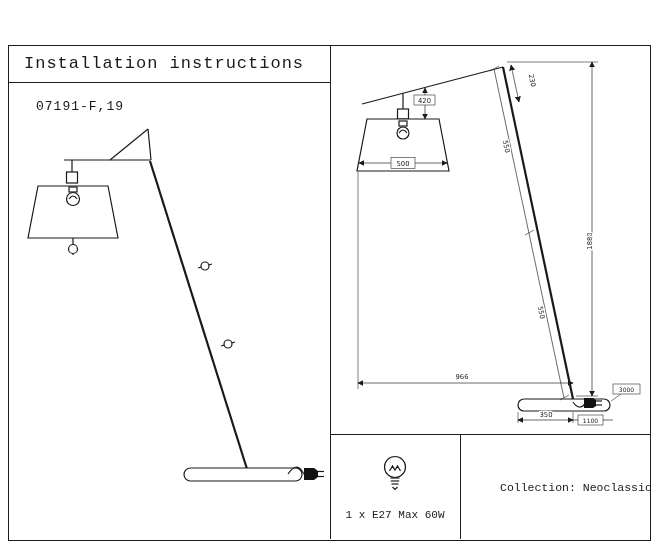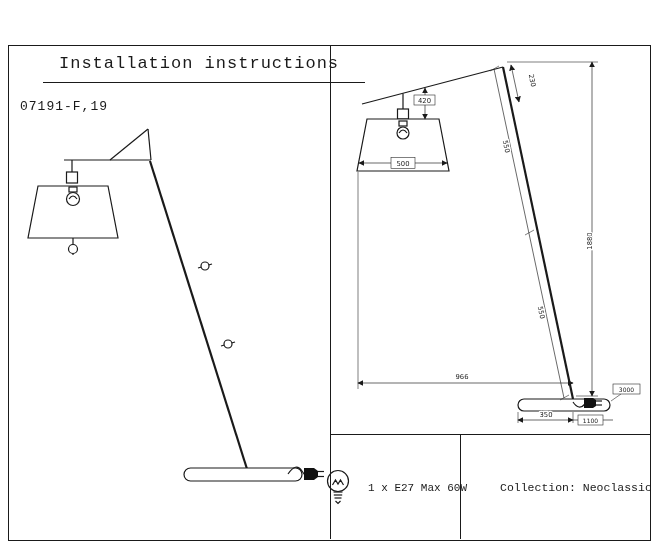--- a/index.html
+++ b/index.html
@@ -1,25 +1,25 @@
 <!DOCTYPE html>
 <html><head>
 <meta charset="utf-8">
 <style>
   html,body{margin:0;padding:0;background:#fff;}
   body{width:660px;height:550px;position:relative;font-family:"Liberation Mono",monospace;color:#1a1a1a;}
   .abs{position:absolute;}
   .frame{left:8px;top:45px;width:641px;height:494px;border:1.5px solid #1a1a1a;}
-  .title-box{left:8px;top:45px;width:322px;height:37px;border-bottom:1.5px solid #1a1a1a;display:flex;align-items:center;margin-left:35px;}
+  .title-box{left:8px;top:45px;width:322px;height:37px;border-bottom:1.5px solid #1a1a1a;display:flex;align-items:center;}
   .title-box span{font-size:17px;letter-spacing:1px;padding-left:16px;white-space:pre;}
   .col-divider{left:330px;top:45px;height:494px;border-left:1.5px solid #1a1a1a;}
-  .model{left:20px;top:99px;font-size:13px;letter-spacing:1px;}
+  .model{left:36px;top:99px;font-size:13px;letter-spacing:1px;}
   .spec-divider{left:330px;top:434px;width:321px;border-top:1.5px solid #1a1a1a;}
   .spec-vline{left:460px;top:434px;height:105px;border-left:1.5px solid #1a1a1a;}
-  .spec-box{left:331px;top:436px;width:128px;height:103px;display:flex;flex-direction:row;align-items:center;justify-content:center;gap:15px;}
+  .spec-box{left:331px;top:436px;width:128px;height:103px;display:flex;flex-direction:column;align-items:center;justify-content:center;gap:15px;}
   .spec-box .lbl{font-size:11px;white-space:pre;}
   .info-box{left:474px;top:436px;width:189px;height:103px;display:flex;flex-direction:column;justify-content:center;gap:9px;padding-left:26px;box-sizing:border-box;}
   .info-box div{font-size:11.5px;white-space:pre;}
   svg{overflow:visible;}
   svg .ln{stroke:#1a1a1a;fill:none;stroke-width:1.2;}
   svg .thick{stroke:#1a1a1a;fill:none;stroke-width:2.2;}
   svg .dimln{stroke:#2a2a2a;fill:none;stroke-width:0.7;}
   svg .ext{stroke:#2a2a2a;fill:none;stroke-width:0.6;}
   svg .wfill{fill:#fff;stroke:#1a1a1a;stroke-width:1.2;}
   svg .lblbox{fill:#fff;stroke:#2a2a2a;stroke-width:0.6;}

